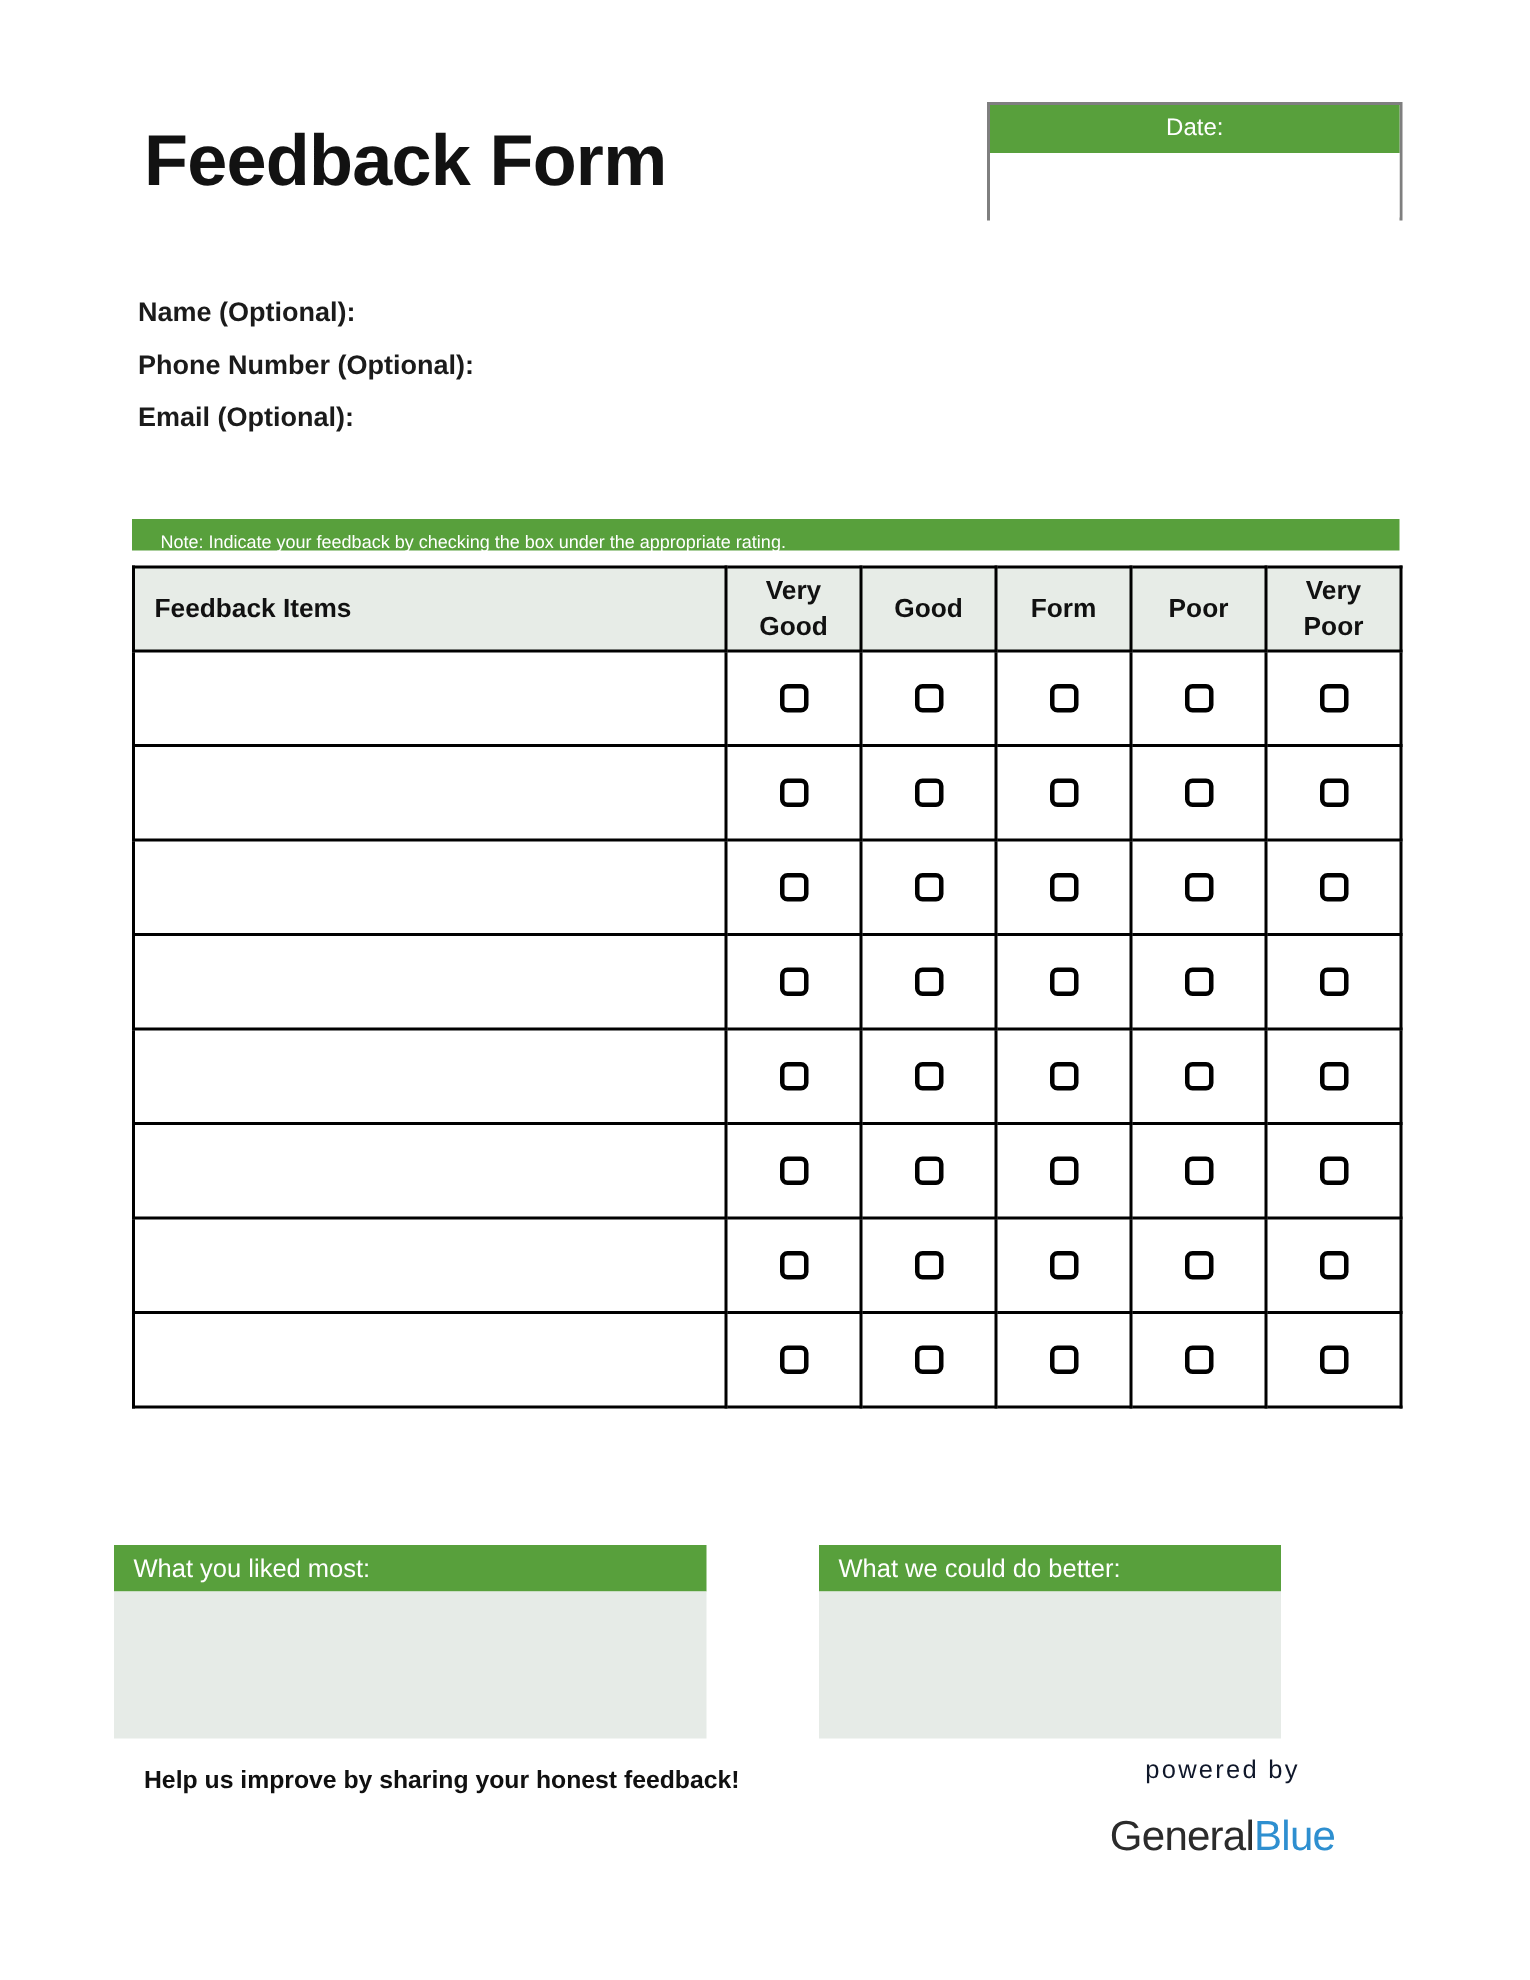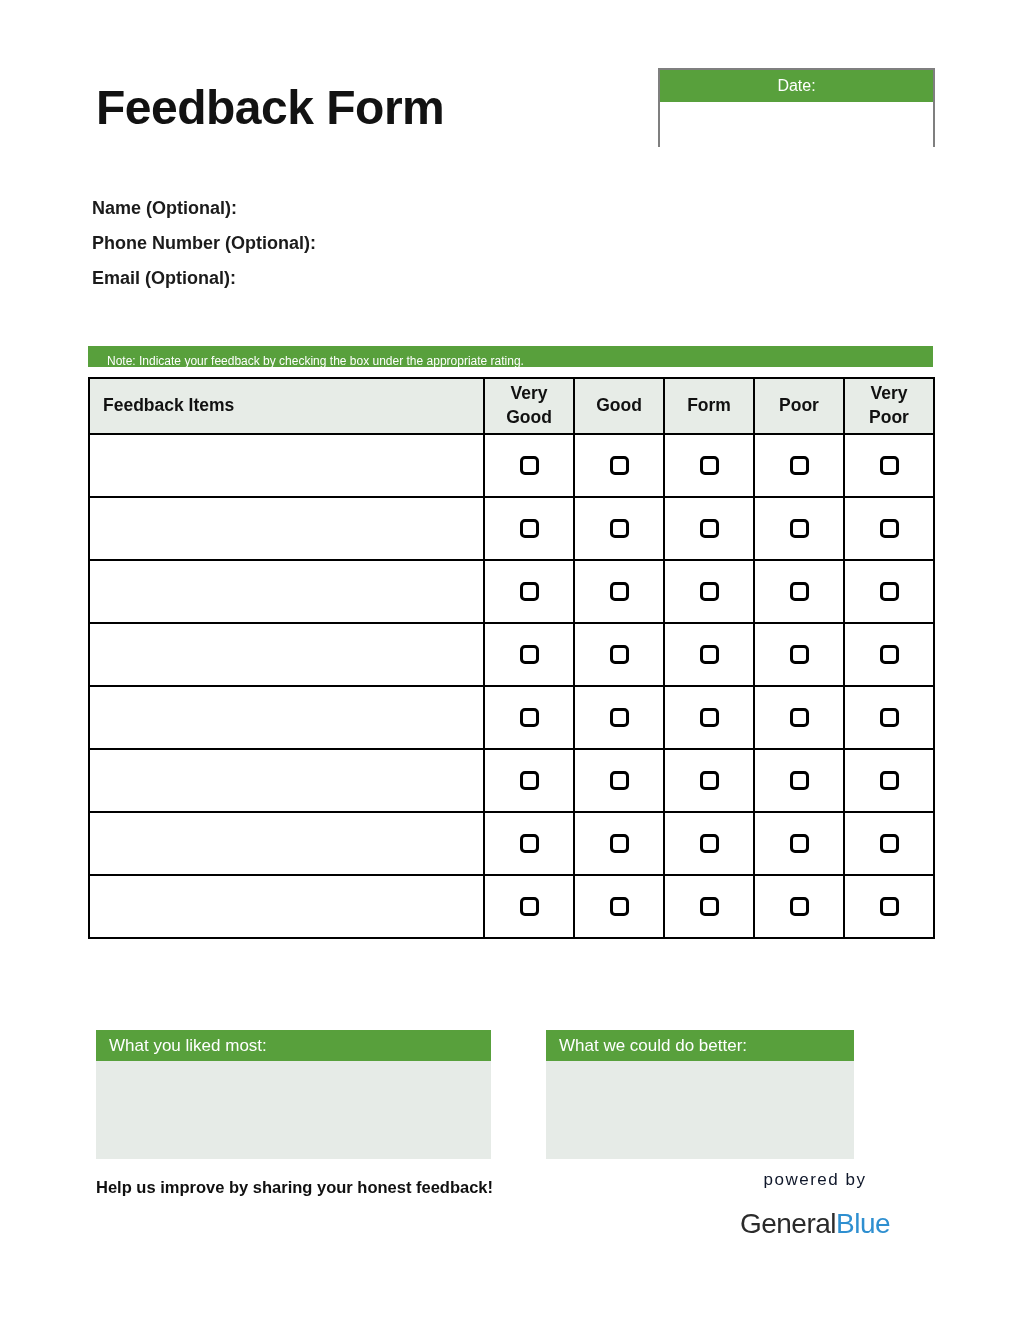--- a/index.html
+++ b/index.html
@@ -40,21 +40,21 @@
   .feedback-table th.item-head { text-align:left; padding-left:13px; }
   .feedback-table td { height:63px; background:#fff; }
   .feedback-table td.rating-cell { text-align:center; vertical-align:middle; }
   .checkbox {
     display:inline-block; width:19px; height:19px; border:3px solid #000;
     border-radius:5px; background:#fff; vertical-align:middle; cursor:pointer;
   }
 
   
   .comment-box { position:absolute; top:1030px; }
-  .comment-box.left  { left:96px;  width:395px; }
+  .comment-box.left  { left:76px;  width:395px; }
   .comment-box.right { left:546px; width:308px; }
   .comment-head {
     height:31px; line-height:31px; background:var(--accent-green,#58a03c);
     color:#fff; font-size:17px; font-weight:500; padding-left:13px;
   }
   .comment-body { height:98px; background:var(--comment-bg,#e6ebe7); cursor:text; font-size:15px; padding:6px 10px; color:#222; }
 
   
   .footer-message { position:absolute; left:96px; top:1178px; font-size:16.5px; font-weight:700; color:#101010; }
   .brand { position:absolute; left:680px; top:1170px; width:270px; text-align:center; }

